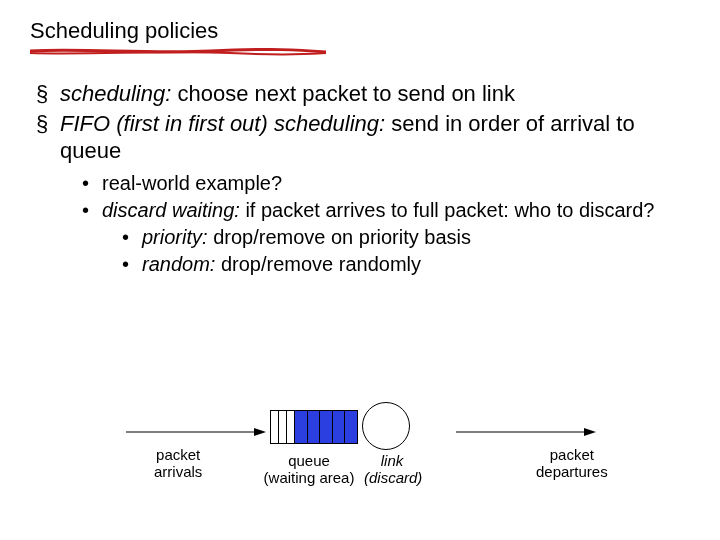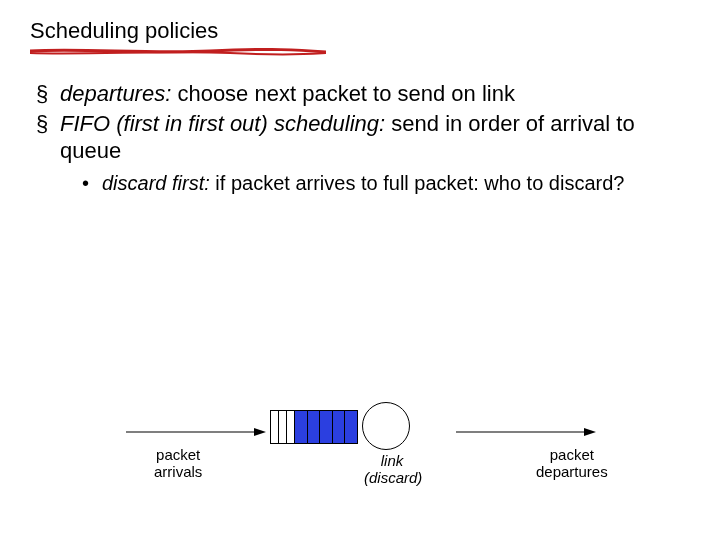--- a/index.html
+++ b/index.html
@@ -170,28 +170,35 @@
 <div class="title-underline">
   <svg width="296" height="8" viewBox="0 0 296 8">
     <path d="M0 3 C 50 0, 120 6, 180 3 S 270 2, 296 4" stroke="#c11f1f" stroke-width="3" fill="none" stroke-linecap="round"></path>
     <path d="M0 5 C 60 7, 140 2, 200 5 S 280 6, 296 5" stroke="#c11f1f" stroke-width="2" fill="none" stroke-linecap="round"></path>
   </svg>
 </div>
 
 <div class="content">
   <ul class="level1">
     <li>
-      <span class="italic">departures:</span><span> choose next packet to send on link</span>
+      <span class="italic">scheduling:</span><span> choose next packet to send on link</span>
     </li>
     <li>
       <span class="italic">FIFO (first in first out) scheduling:</span><span> send in order of arrival to queue</span>
       <ul class="level2">
+        <li>real-world example?</li>
         <li>
-          <span class="italic">discard first:</span><span> if packet arrives to full packet: who to discard?</span>
+          <span class="italic">discard waiting:</span><span> if packet arrives to full packet: who to discard?</span>
           <ul class="level3">
+            <li>
+              <span class="italic">priority:</span><span> drop/remove on priority basis</span>
+            </li>
+            <li>
+              <span class="italic">random:</span><span> drop/remove randomly</span>
+            </li>
           </ul>
         </li>
       </ul>
     </li>
   </ul>
 </div>
 
 <div class="diagram">
   <div class="arrow-in">
     <svg width="140" height="12" viewBox="0 0 140 12">
@@ -213,20 +220,24 @@
   <div class="arrow-out">
     <svg width="140" height="12" viewBox="0 0 140 12">
       <line x1="0" y1="6" x2="128" y2="6" stroke="#000" stroke-width="1.2"></line>
       <polygon points="128,2 140,6 128,10" fill="#000"></polygon>
     </svg>
   </div>
   <div class="lbl-arrivals">
     <div>packet</div>
     <div>arrivals</div>
   </div>
+  <div class="lbl-queue">
+    <div>queue</div>
+    <div>(waiting area)</div>
+  </div>
   <div class="lbl-link">
     <div>link</div>
     <div>(discard)</div>
   </div>
   <div class="lbl-departures">
     <div>packet</div>
     <div>departures</div>
   </div>
 </div>
 

